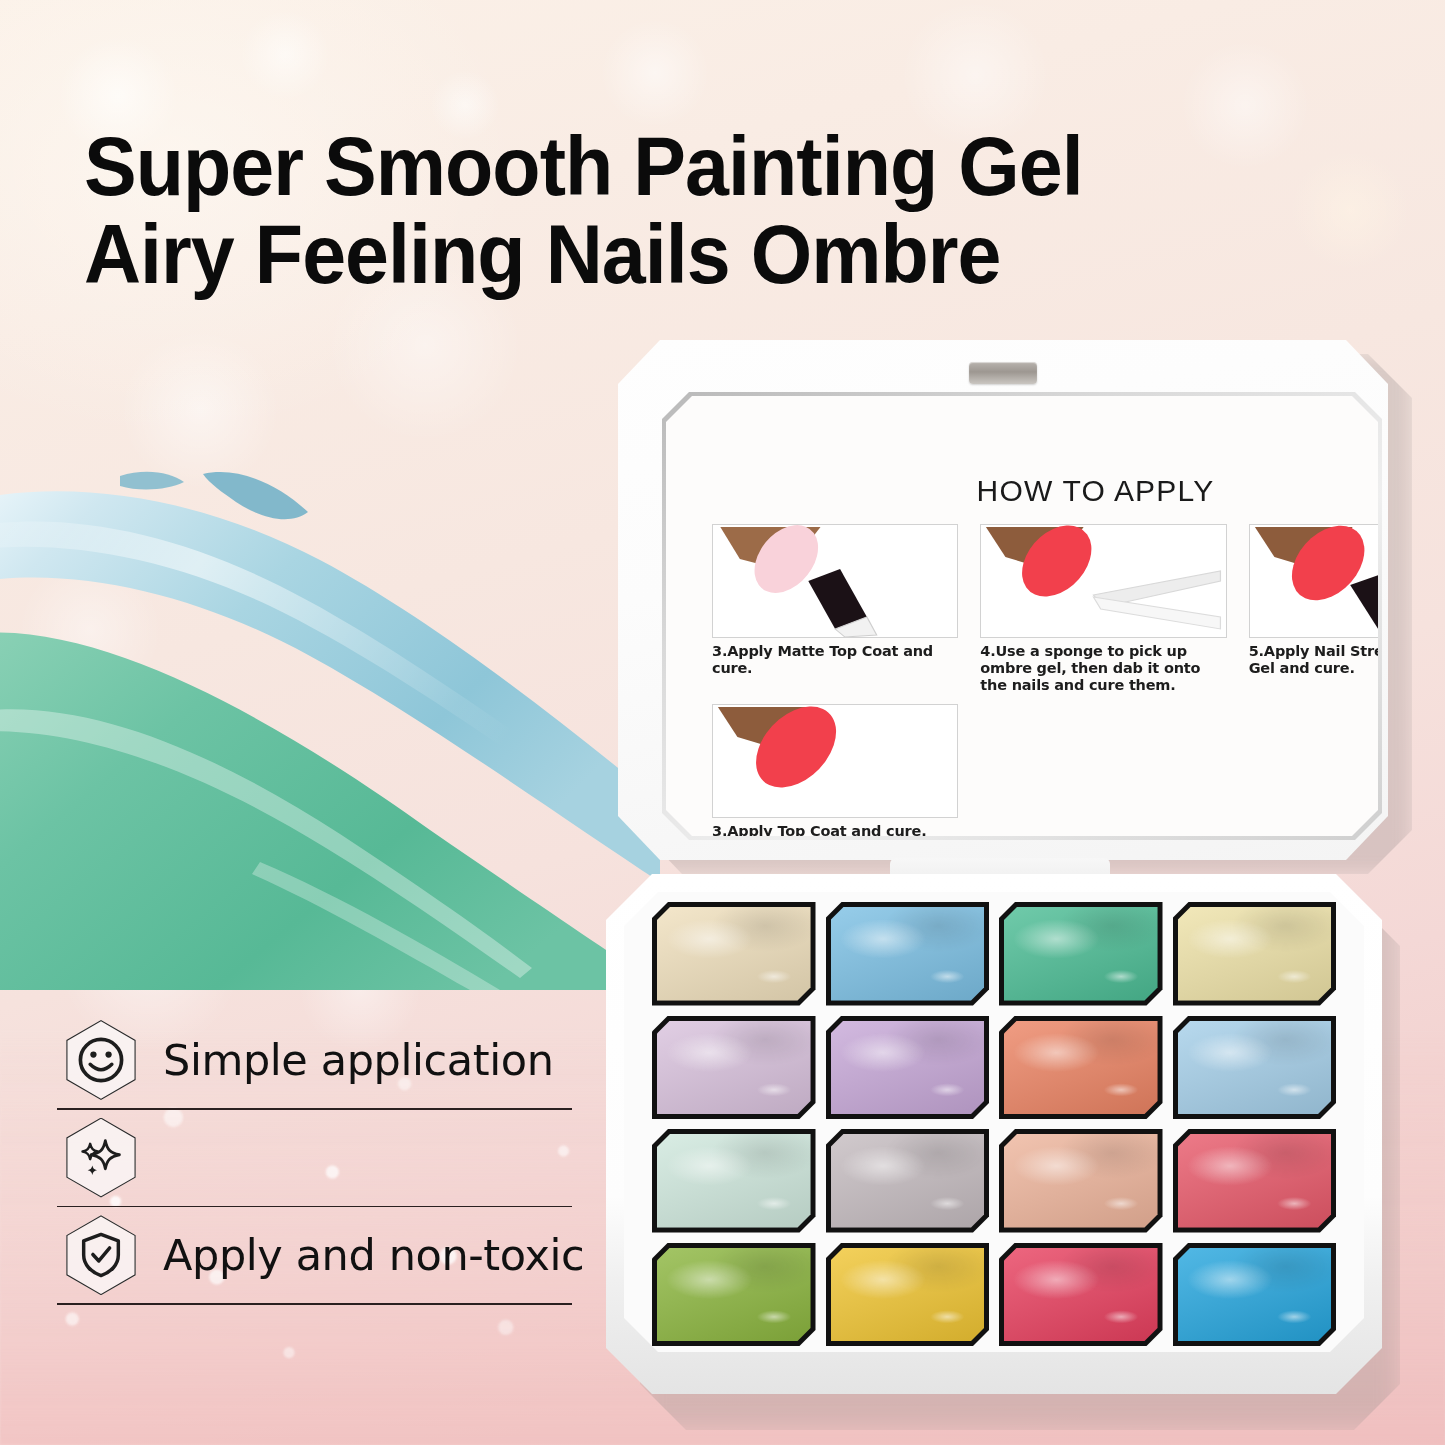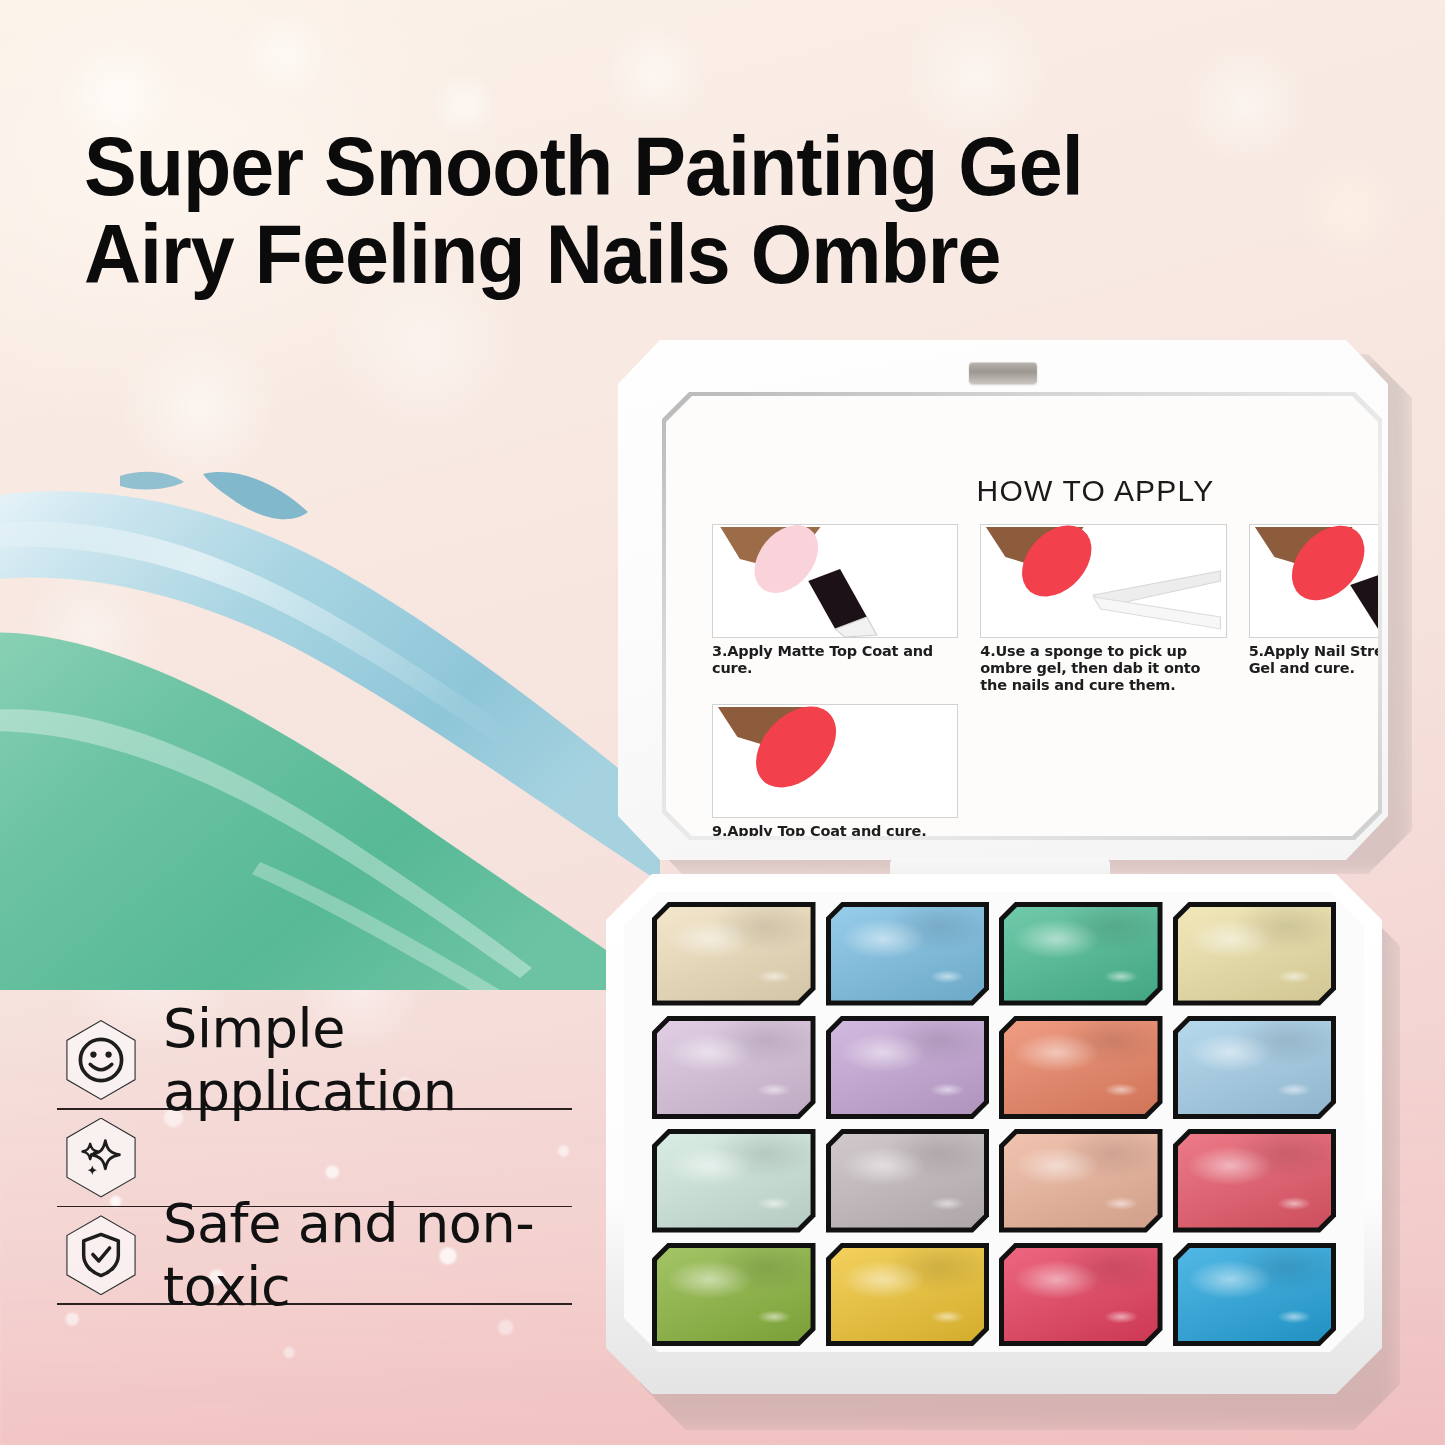--- a/index.html
+++ b/index.html
@@ -158,21 +158,21 @@
     background:rgba(250,246,246,.80);
     clip-path:polygon(50% 0,93.3% 25%,93.3% 75%,50% 100%,6.7% 75%,6.7% 25%);
   }
   .hex-line{
     position:absolute;inset:6px;
     background:#2b2b2b;
     clip-path:polygon(50% 0,93.3% 25%,93.3% 75%,50% 100%,6.7% 75%,6.7% 25%,50% 0,50% 1.6%,8.1% 25.8%,8.1% 74.2%,50% 98.4%,91.9% 74.2%,91.9% 25.8%,50% 1.6%);
   }
   .hex-icon{position:relative;z-index:2;width:52px;height:52px;}
   .feat-label{
-    margin-left:16px;font-size:54px;color:#111;letter-spacing:-.4px;
+    margin-left:16px;font-size:43px;color:#111;letter-spacing:-.4px;
     font-family:"DejaVu Sans","Liberation Sans",sans-serif;font-weight:400;
   }
   .divider{height:1.6px;background:#2a2020;width:515px;margin-left:2px;}
 </style>
 </head>
 <body>
 
 <div id="stage">
 
   <div class="bg-base"></div>
@@ -280,21 +280,21 @@
             <div class="step-cap">5.Apply Nail Strengthening Gel and cure.</div>
           </div>
 
           <div class="step">
             <div class="step-img">
               <svg viewBox="0 0 200 112" width="100%" height="100%" preserveAspectRatio="none">
                 <path d="M4,2 L84,2 L58,46 L20,32 Z" fill="#8d5c3c"></path>
                 <ellipse cx="68" cy="42" rx="28" ry="44" transform="rotate(30 68 42)" fill="#f2404c"></ellipse>
               </svg>
             </div>
-            <div class="step-cap">9.Apply Top Coat and cure.</div>
+            <div class="step-cap">3.Apply Top Coat and cure.</div>
           </div>
 
         </div>
       </div>
     </div>
 
     <div class="tray-shadow"></div>
     <div class="hinge"></div>
     <div class="tray"></div>
     <div class="tray-lip"></div>
@@ -389,20 +389,20 @@
 
     <div class="feat-row">
       <div class="hexwrap">
         <div class="hex"></div>
         <div class="hex-line"></div>
         <svg class="hex-icon" viewBox="0 0 48 48">
           <path d="M24 5 L40 11 V24 C40 33 33 40 24 43 C15 40 8 33 8 24 V11 Z" fill="none" stroke="#1d1d1d" stroke-width="3.2" stroke-linejoin="round"></path>
           <path d="M16.5 23.5 L22 29.5 L32 17.5" fill="none" stroke="#1d1d1d" stroke-width="3.2" stroke-linecap="round" stroke-linejoin="round"></path>
         </svg>
       </div>
-      <div class="feat-label">Safe and non-toxic</div>
+      <div class="feat-label">Apply and non-toxic</div>
     </div>
 
     <div class="divider"></div>
 
   </div>
 
 </div>
 
 </body></html>

